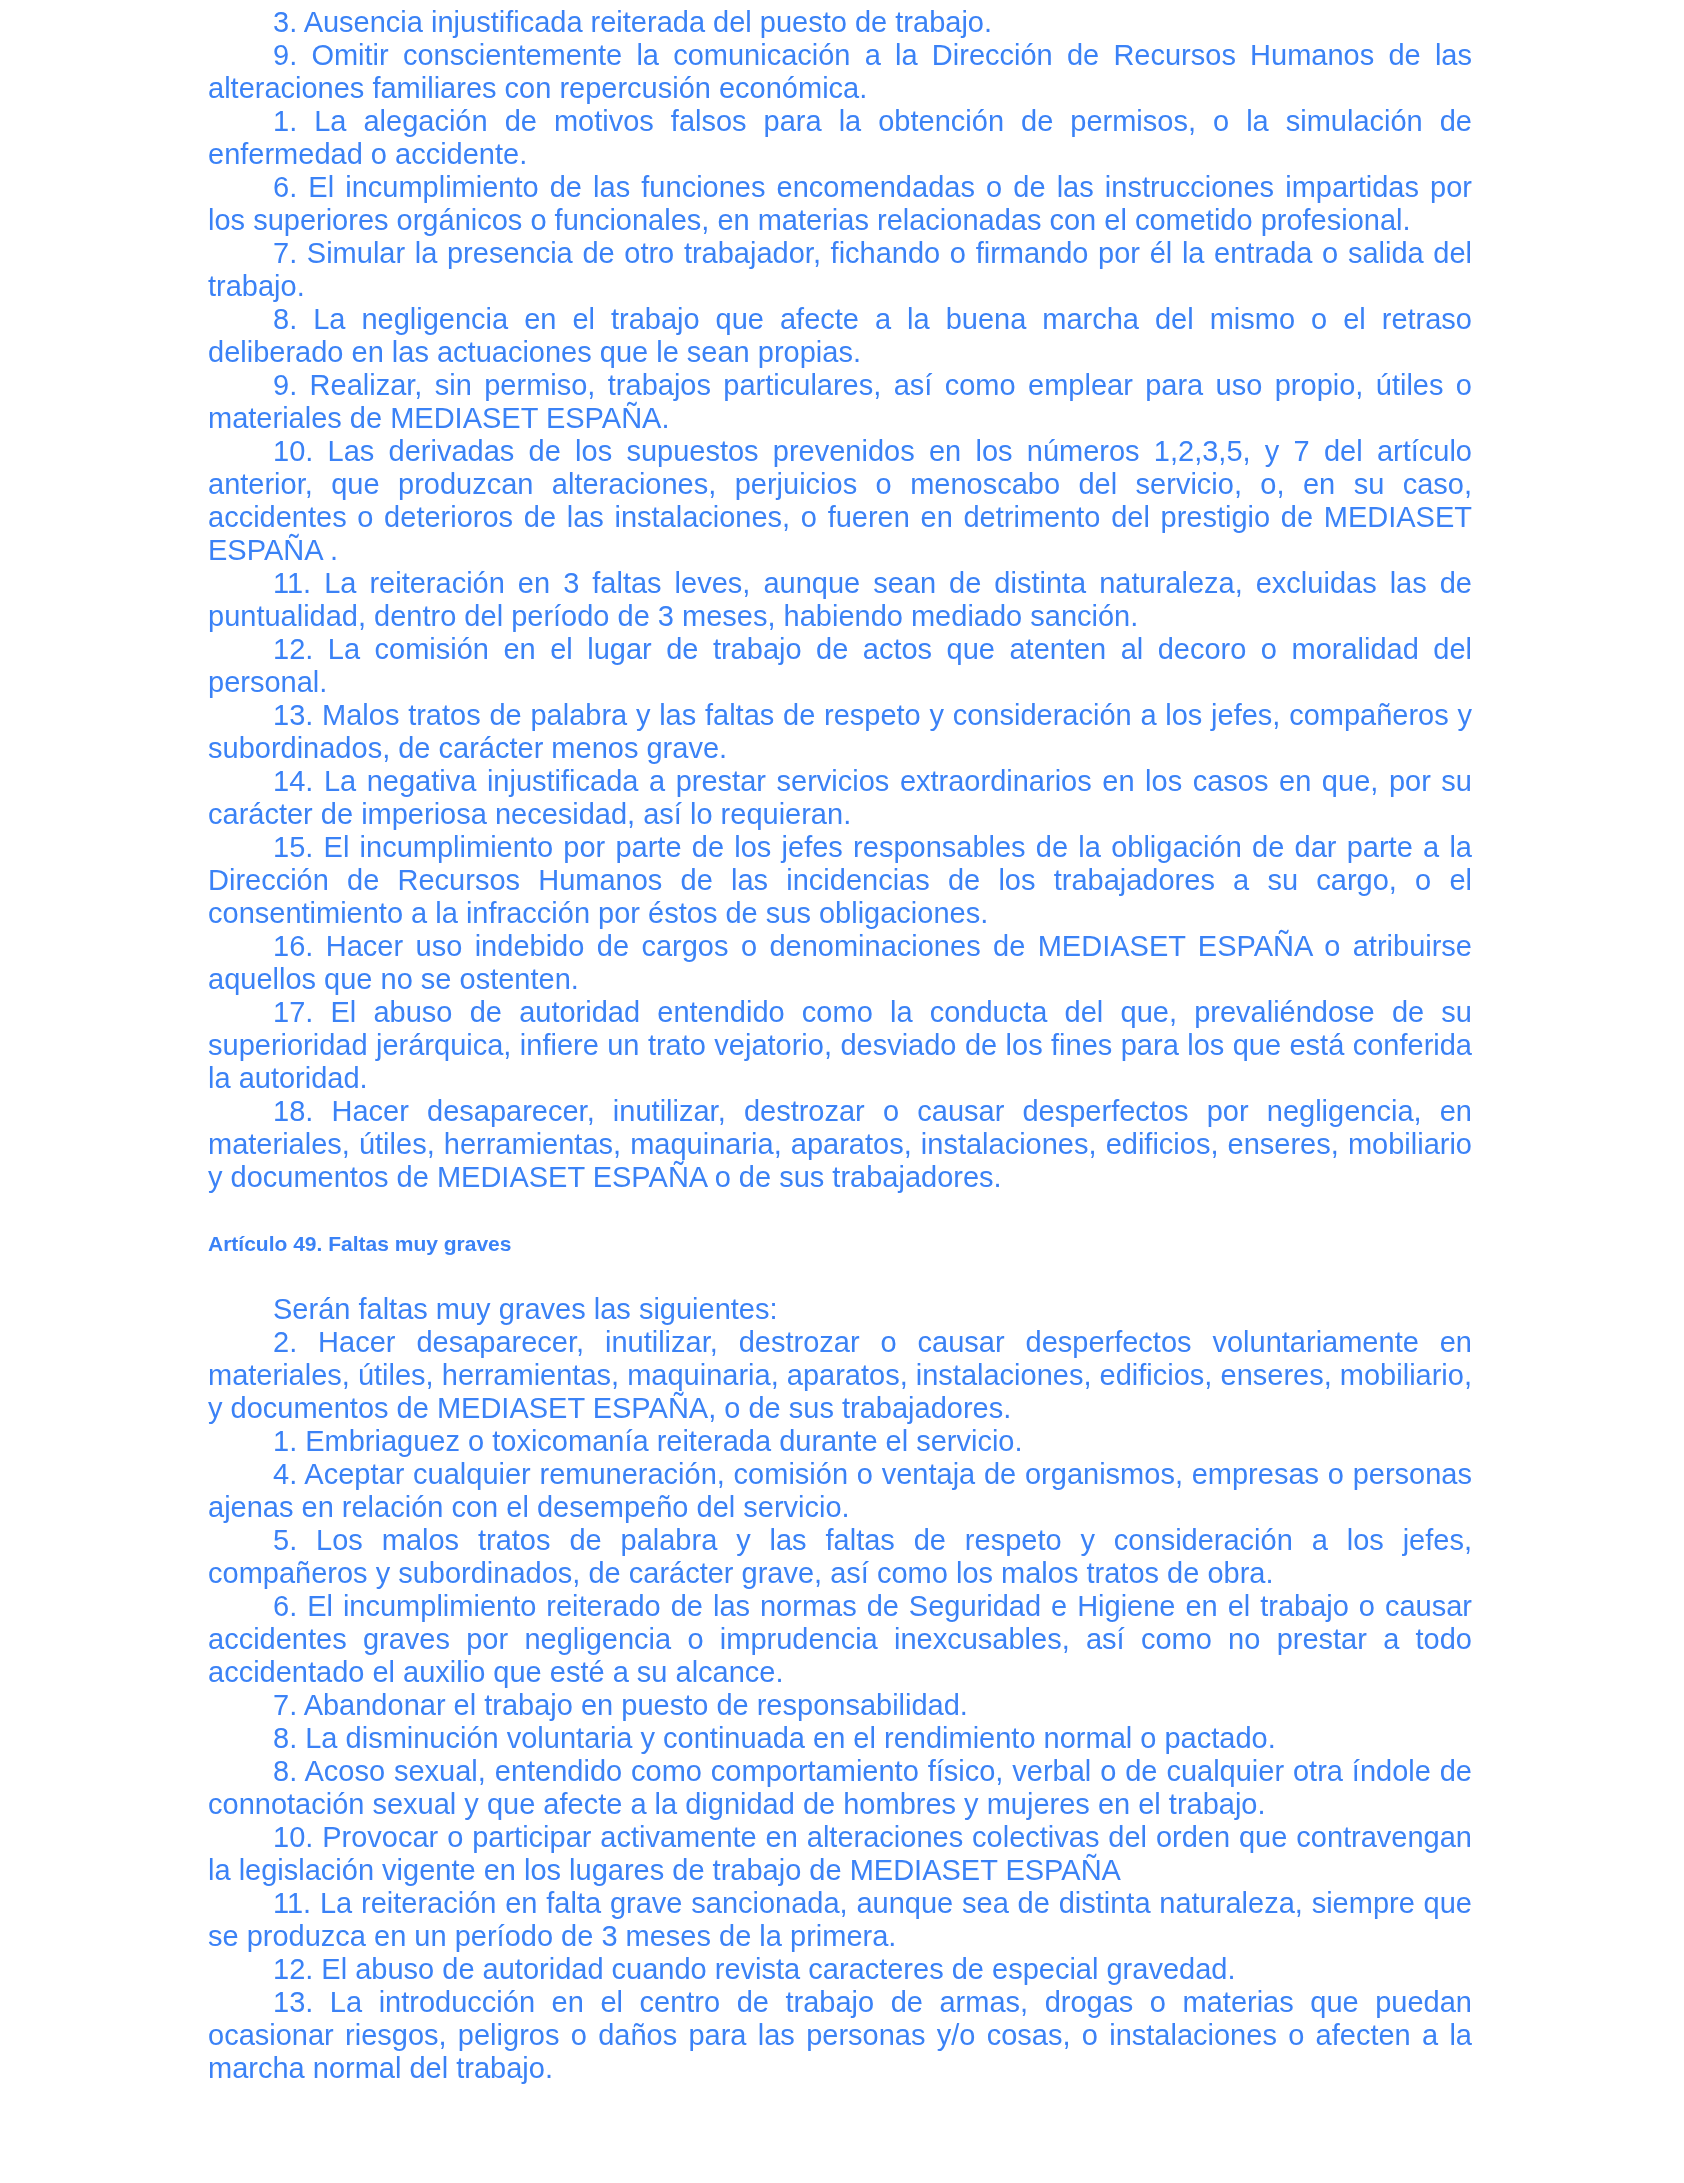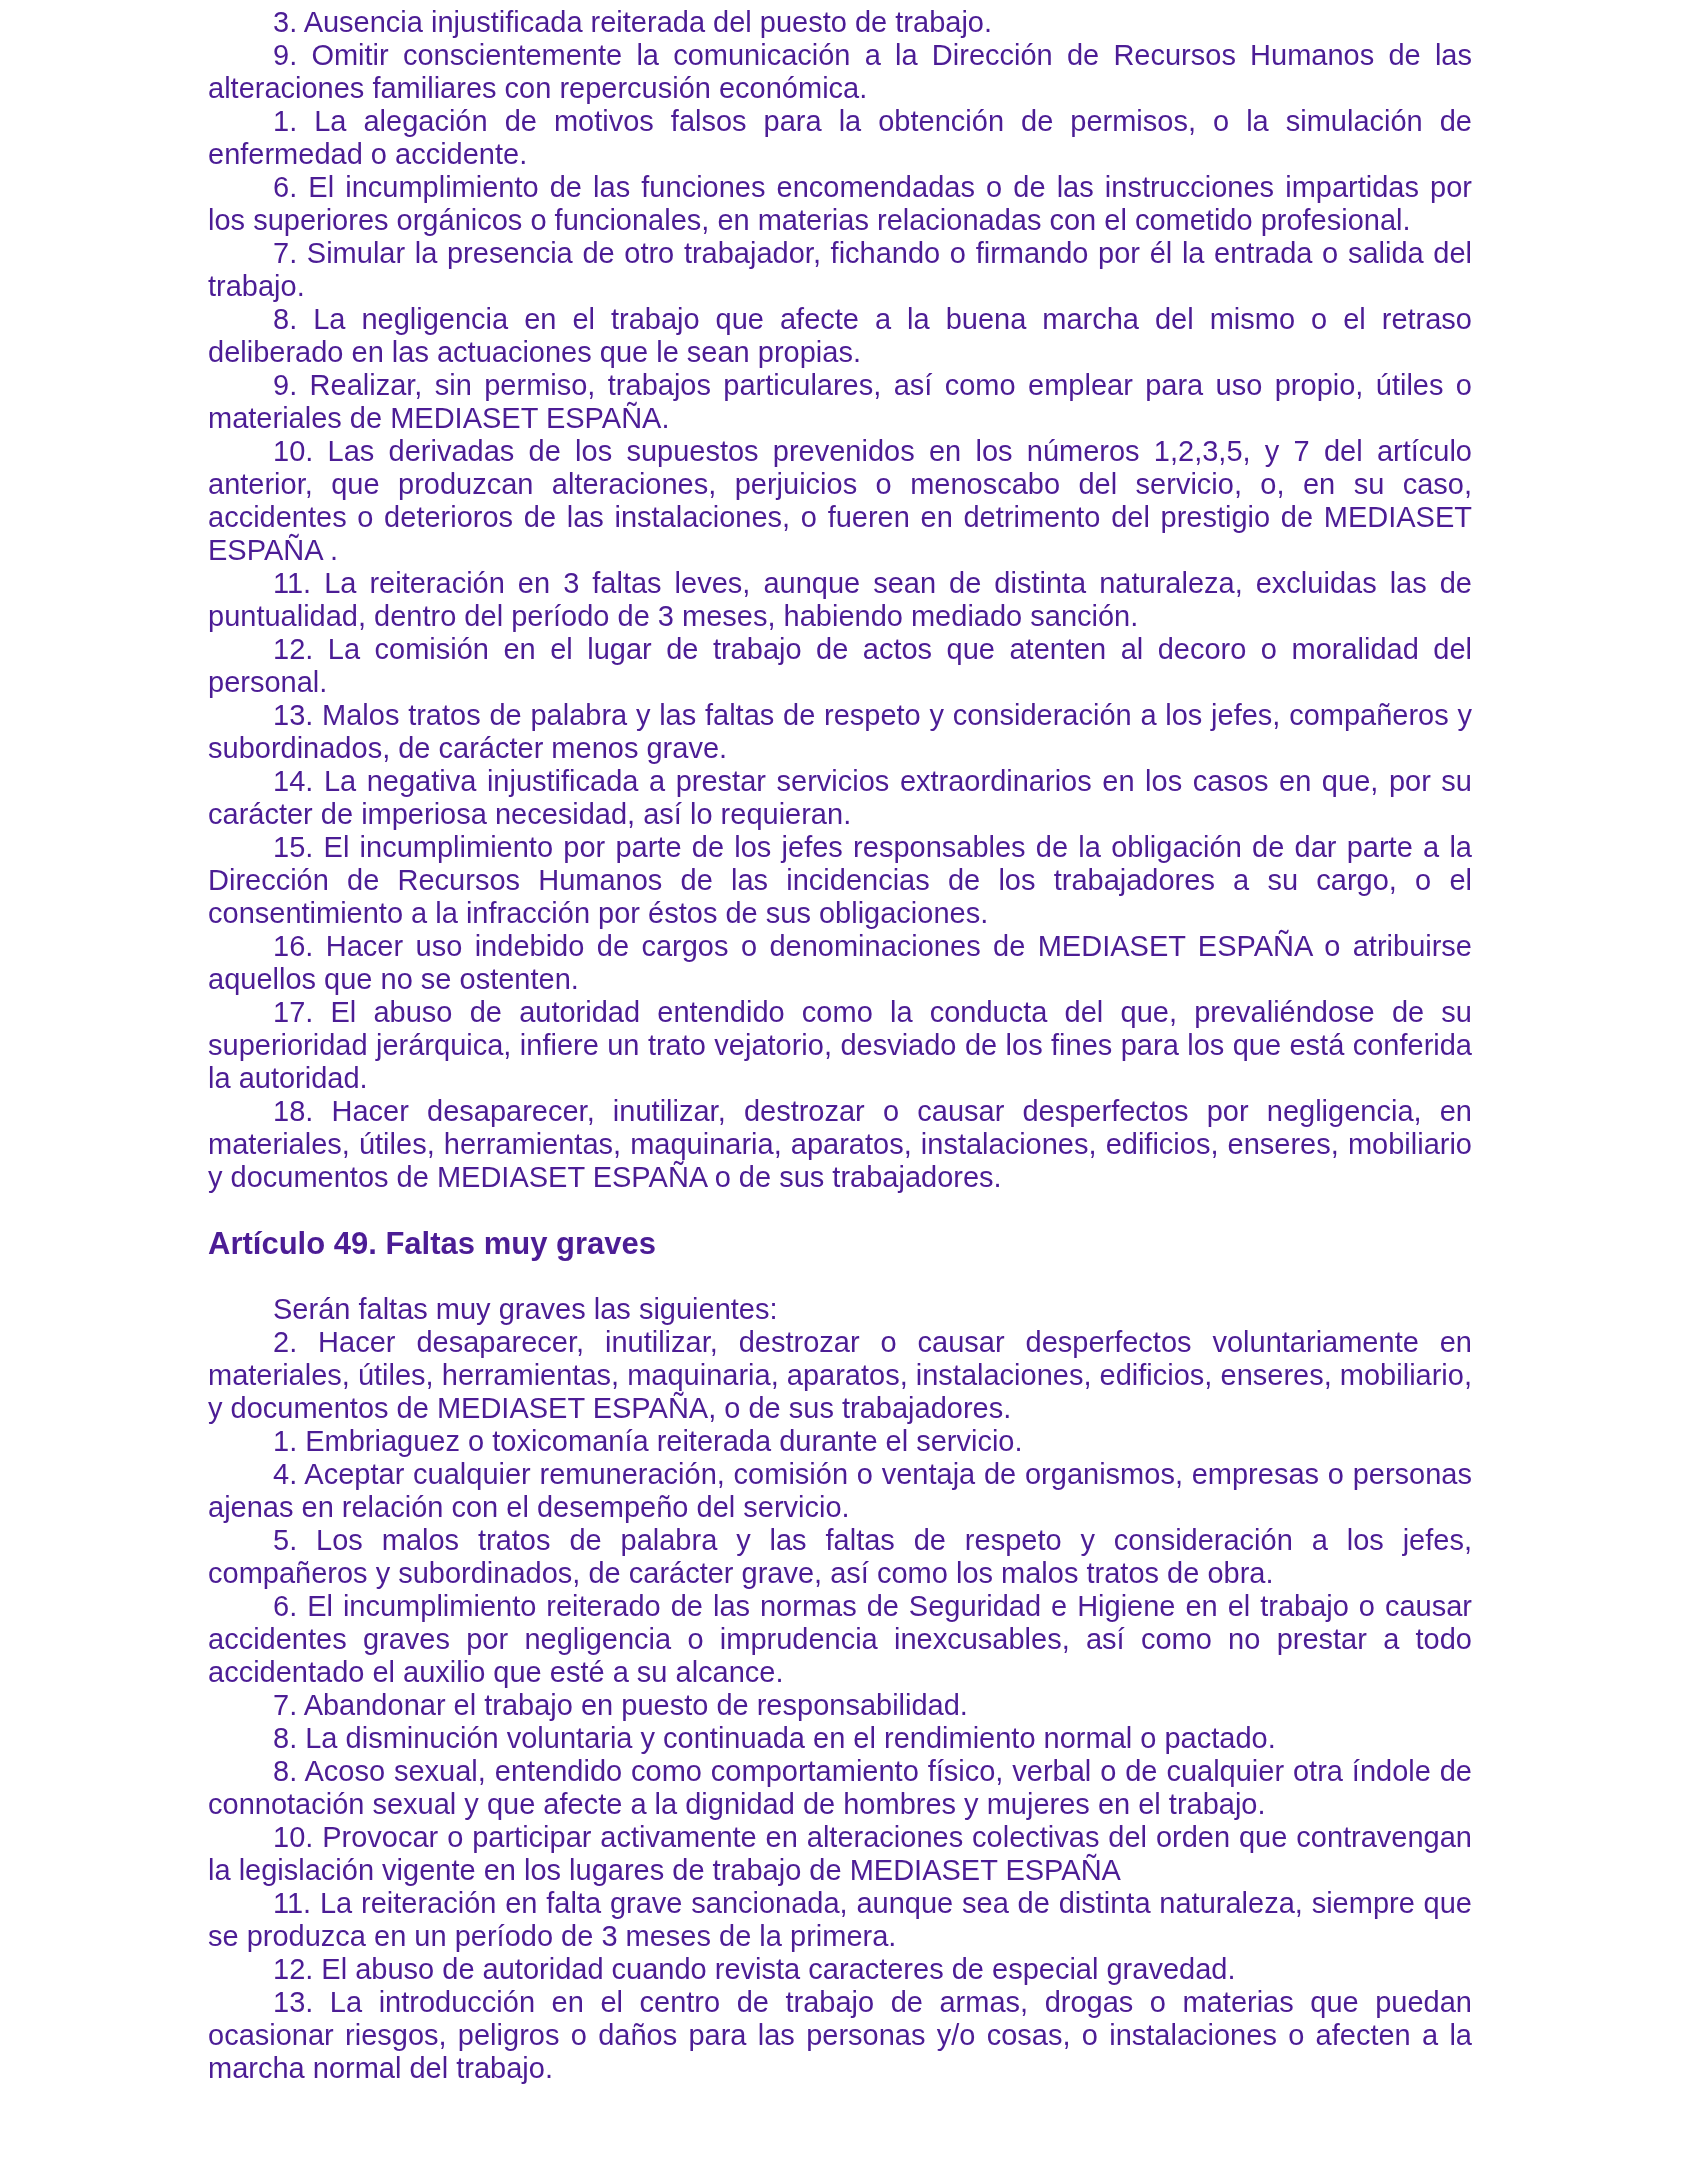--- a/index.html
+++ b/index.html
@@ -7,39 +7,39 @@
     width: 1684px;
     height: 2183px;
     background: #ffffff;
     position: relative;
     overflow: hidden;
   }
   .page {
     position: absolute;
     inset: 0;
     background: #ffffff;
-    color: #4c1d95;
+    color: #3b82f6;
     font-family: "Liberation Sans", "DejaVu Sans", sans-serif;
   }
   .text-block {
     position: absolute;
     left: 208px;
     top: 6.1px;
     width: 1264px;
     font-size: 29px;
     line-height: 33px;
     text-align: justify;
   }
   .para {
     margin: 0;
     text-indent: 65px;
   }
   .heading {
     margin: 0;
-    font-size: 31px;
+    font-size: 21px;
     line-height: 33px;
     font-weight: bold;
     text-indent: 0;
     text-align: left;
   }
   .gap { margin-top: 33px; }
 </style>
 </head>
 <body>
 

